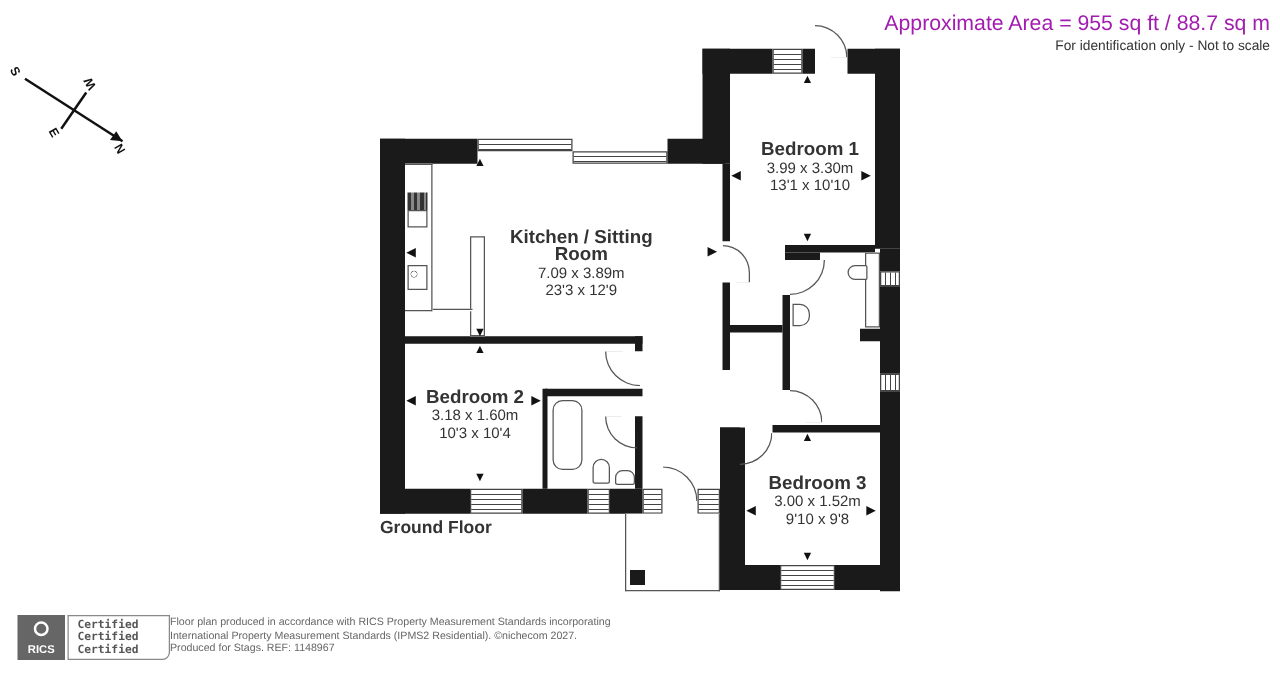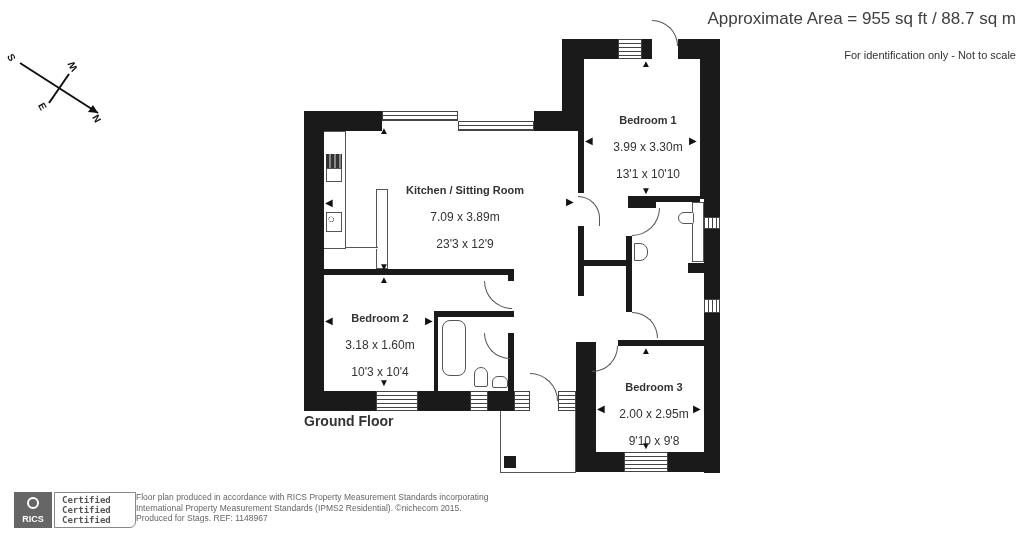--- a/index.html
+++ b/index.html
@@ -5,27 +5,27 @@
   * { box-sizing: border-box; margin: 0; padding: 0; }
   html, body { width: 1024px; height: 545px; background: #ffffff; overflow: hidden; }
   body { position: relative; font-family: "Liberation Sans", sans-serif; color: #222; }
   .abs { position: absolute; }
   .wall { position: absolute; background: #1a1a1a; }
   .thin { position: absolute; border: 1px solid #555; background: #fff; }
   .window { position: absolute; background: #fff; border: 1px solid #444; }
   .window.h { background: repeating-linear-gradient(to bottom, #fff 0, #fff 3px, #444 3px, #444 4px); }
   .window.v { background: repeating-linear-gradient(to right, #fff 0, #fff 3px, #444 3px, #444 4px); }
   .room-label { position: absolute; text-align: center; line-height: 14px; font-size: 12px; color: #333; }
-  .room-label .name { font-weight: bold; font-size: 11px; display: block; }
-  .room-label .dim { display: block; margin-top: 13px; }
+  .room-label .name { font-weight: bold; font-size: 15px; display: block; }
+  .room-label .dim { display: block; }
   .arrow { position: absolute; font-size: 10px; line-height: 10px; color: #111; }
   .door { position: absolute; border: 1px solid #555; }
   .header-area { position: absolute; right: 8px; top: 9px; text-align: right; }
-  .header-area .title { font-size: 17px; color: #404040; }
-  .header-area .sub { font-size: 11px; color: #333; margin-top: 20px; }
+  .header-area .title { font-size: 17px; color: #a21caf; }
+  .header-area .sub { font-size: 11px; color: #333; margin-top: 2px; }
   .floor-label { position: absolute; left: 304px; top: 413px; font-size: 14px; font-weight: bold; color: #333; }
   .footer { position: absolute; left: 14px; top: 492px; }
   .rics-badge { position: absolute; left: 0; top: 0; width: 38px; height: 36px; background: #666; color: #fff; font-size: 9px; font-weight: bold; text-align: center; padding-top: 22px; }
   .rics-logo { position: absolute; left: 13px; top: 5px; width: 12px; height: 12px; border: 2px solid #fff; border-radius: 50%; }
   .cert-box { position: absolute; left: 40px; top: 0; width: 82px; height: 36px; border: 1px solid #888; border-radius: 0 0 6px 0; padding: 2px 0 0 7px; font-family: "DejaVu Sans Mono", monospace; font-size: 9px; line-height: 10px; color: #555; font-weight: bold; }
   .footer-text { position: absolute; left: 122px; top: 0; width: 420px; font-size: 8.5px; line-height: 10.5px; color: #666; }
   .compass-label { position: absolute; font-size: 10px; font-weight: bold; color: #111; }
 </style>
 </head>
 <body>
@@ -151,35 +151,35 @@
     <span class="dim">3.99 x 3.30m</span>
     <span class="dim">13'1 x 10'10</span>
   </div>
   <div class="room-label" style="left:330px;top:311px;width:100px;text-align:center;">
     <span class="name">Bedroom 2</span>
     <span class="dim">3.18 x 1.60m</span>
     <span class="dim">10'3 x 10'4</span>
   </div>
   <div class="room-label" style="left:604px;top:380px;width:100px;">
     <span class="name">Bedroom 3</span>
-    <span class="dim">2.00 x 2.95m</span>
+    <span class="dim">3.00 x 1.52m</span>
     <span class="dim">9'10 x 9'8</span>
   </div>
 </div>
 
 <div class="floor-label">Ground Floor</div>
 
 <div class="footer">
   <div class="rics-badge">
     <div class="rics-logo"></div>
     <span>RICS</span>
   </div>
   <div class="cert-box">
     <div>Certified</div>
     <div>Certified</div>
     <div>Certified</div>
   </div>
   <div class="footer-text">
     <div>Floor plan produced in accordance with RICS Property Measurement Standards incorporating</div>
-    <div>International Property Measurement Standards (IPMS2 Residential).   ©nichecom 2015.</div>
+    <div>International Property Measurement Standards (IPMS2 Residential).   ©nichecom 2027.</div>
     <div>Produced for Stags.   REF: 1148967</div>
   </div>
 </div>
 
 </body></html>

